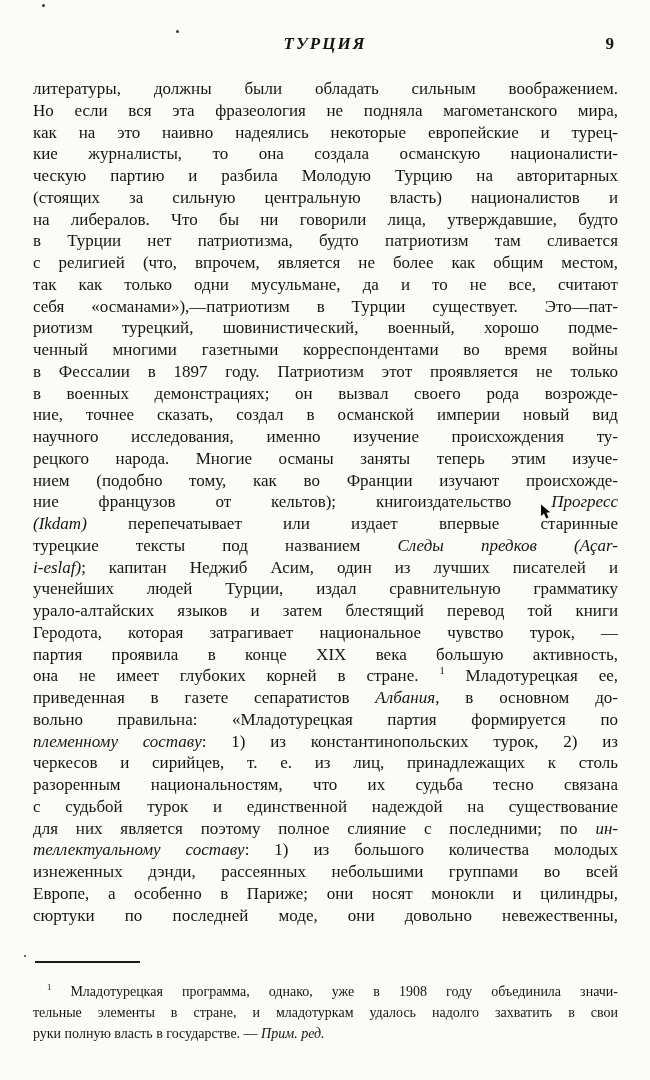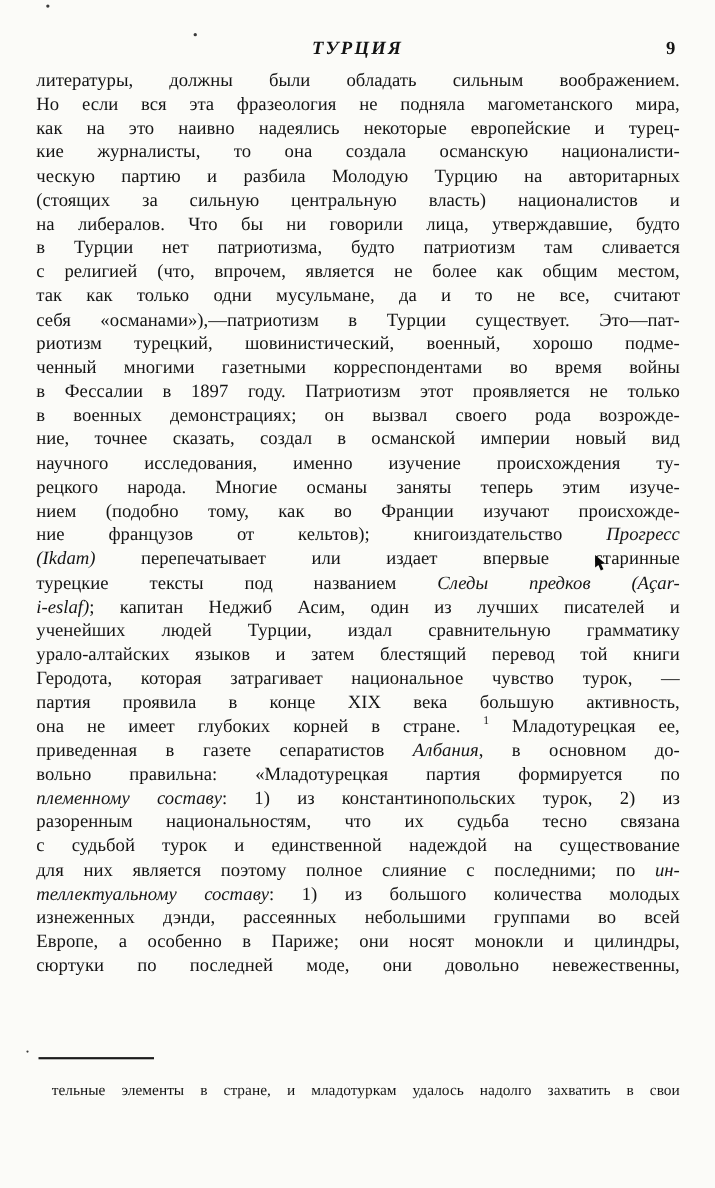--- a/index.html
+++ b/index.html
@@ -16,21 +16,21 @@
     position:absolute;top:34px;left:0;right:0;
     text-align:center;font-style:italic;font-weight:bold;
     font-size:17px;letter-spacing:2px;
   }
   .page-number{
     position:absolute;top:34px;right:36px;
     font-weight:bold;font-size:17px;
   }
   
   .body-text{
-    position:absolute;top:62px;left:33px;width:585px;
+    position:absolute;top:78px;left:33px;width:585px;
   }
   .line{
     height:21.75px;line-height:21.75px;
     font-size:17px;
     text-align:justify;text-align-last:justify;
     white-space:nowrap;
     overflow:visible;
   }
   .line i{font-style:italic;}
   .line sup{font-size:0.62em;vertical-align:super;line-height:0;}
@@ -89,33 +89,36 @@
       <div class="line"><span>турецкие тексты под названием </span><i>Следы предков (Açar-</i></div>
       <div class="line"><i>i-eslaf)</i><span>; капитан Неджиб Асим, один из лучших писателей и</span></div>
       <div class="line"><span>ученейших людей Турции, издал сравнительную грамматику</span></div>
       <div class="line"><span>урало-алтайских языков и затем блестящий перевод той книги</span></div>
       <div class="line"><span>Геродота, которая затрагивает национальное чувство турок, —</span></div>
       <div class="line"><span>партия проявила в конце XIX века большую активность,</span></div>
       <div class="line"><span>она не имеет глубоких корней в стране. </span><sup>1</sup><span> Младотурецкая ее,</span></div>
       <div class="line"><span>приведенная в газете сепаратистов </span><i>Албания</i><span>, в основном до-</span></div>
       <div class="line"><span>вольно правильна: «Младотурецкая партия формируется по</span></div>
       <div class="line"><i>племенному составу</i><span>: 1) из константинопольских турок, 2) из</span></div>
+      <div class="line"><span>черкесов и сирийцев, т. е. из лиц, принадлежащих к столь</span></div>
       <div class="line"><span>разоренным национальностям, что их судьба тесно связана</span></div>
       <div class="line"><span>с судьбой турок и единственной надеждой на существование</span></div>
       <div class="line"><span>для них является поэтому полное слияние с последними; по </span><i>ин-</i></div>
       <div class="line"><i>теллектуальному составу</i><span>: 1) из большого количества молодых</span></div>
       <div class="line"><span>изнеженных дэнди, рассеянных небольшими группами во всей</span></div>
       <div class="line"><span>Европе, а особенно в Париже; они носят монокли и цилиндры,</span></div>
       <div class="line"><span>сюртуки по последней моде, они довольно невежественны,</span></div>
     </div>
 
   <div class="footnote-rule"></div>
 
   <div class="footnote-text">
+      <div class="line"><sup>1</sup><span> Младотурецкая программа, однако, уже в 1908 году объединила значи-</span></div>
       <div class="line"><span>тельные элементы в стране, и младотуркам удалось надолго захватить в свои</span></div>
+      <div class="line no-just"><span>руки полную власть в государстве. — </span><i>Прим. ред.</i></div>
     </div>
 
   <span class="speck s1"></span>
   <span class="speck s2"></span>
   <span class="speck s3"></span>
 
   <div class="cursor" style="left: 540px; top: 504px;">
     <svg width="12" height="16" viewBox="0 0 12 16" xmlns="http://www.w3.org/2000/svg">
       <path d="M1,0.5 L1,12 L4,9.6 L6.2,14.6 L8.6,13.5 L6.4,8.7 L10.2,8.3 Z" fill="#0a0a0a"></path>
     </svg>

